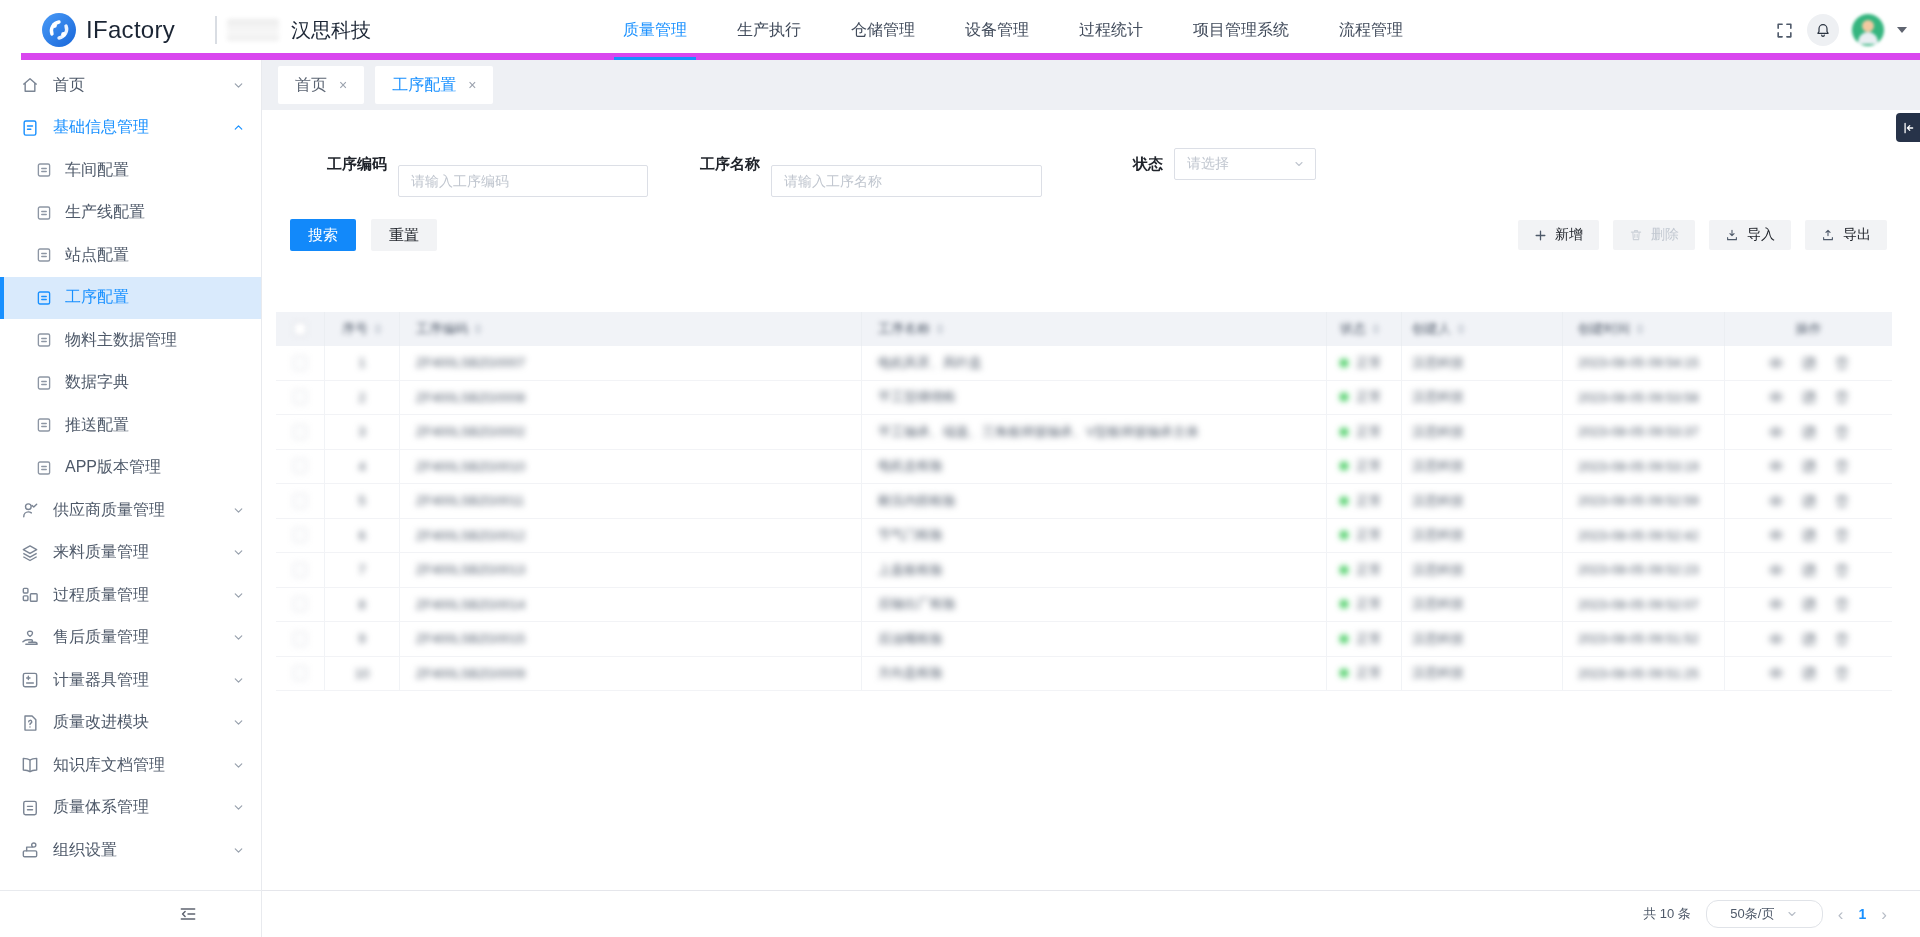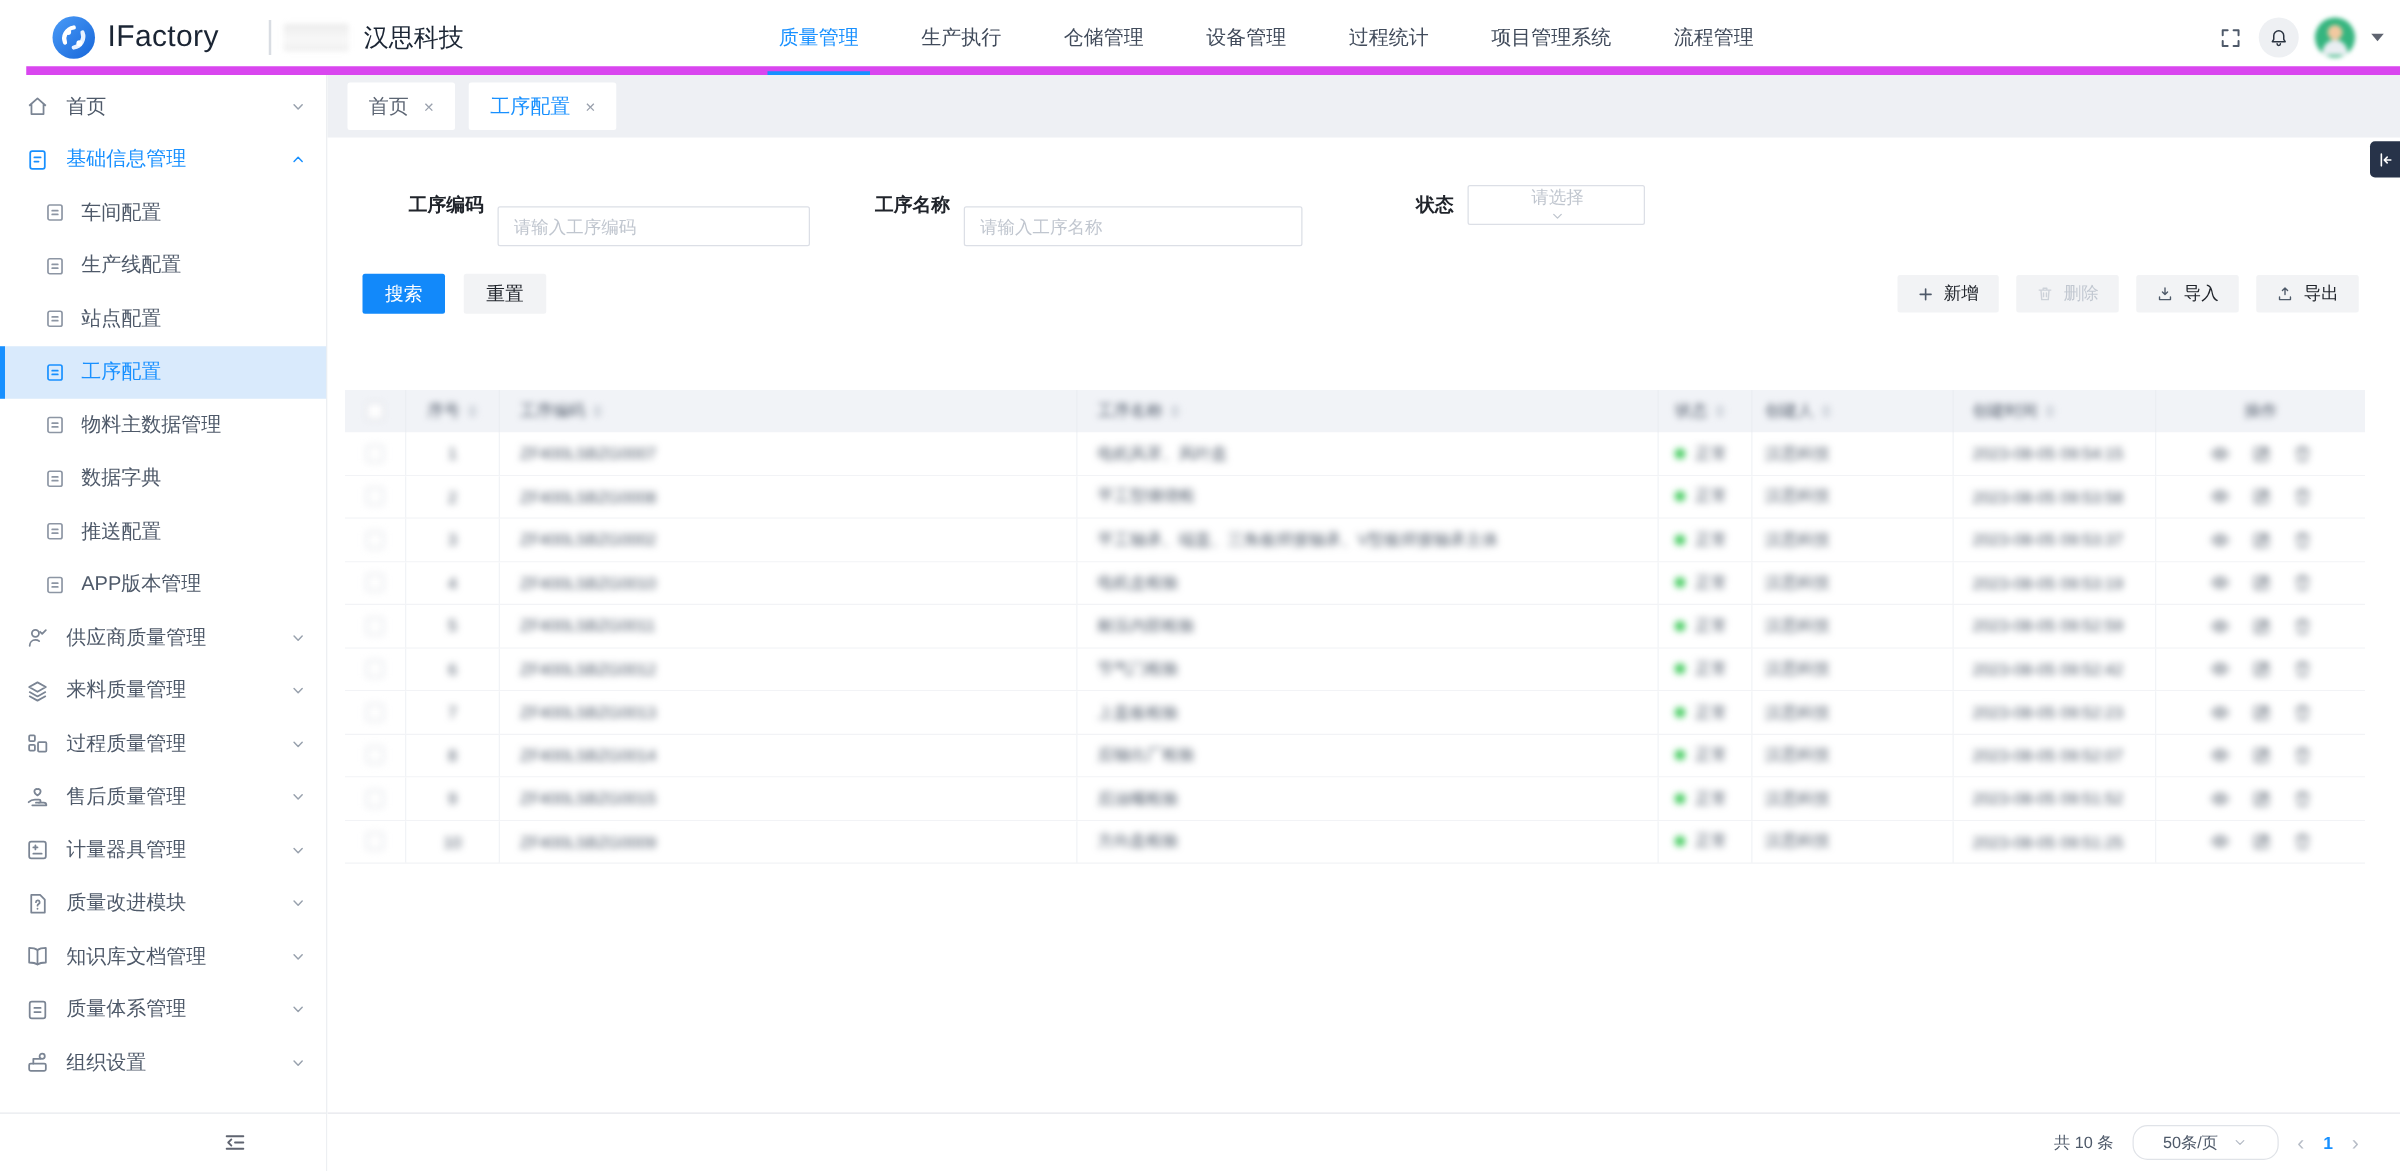--- a/index.html
+++ b/index.html
@@ -56,21 +56,21 @@
   .tab.active { color:#1890ff; }
   .tab-close { font-size:14px; color:#9aa1ad; line-height:1; cursor:pointer; }
 
   .collapse-handle { position:absolute; right:0; top:53px; width:24px; height:29px; background:#273349; border-radius:4px 0 0 4px; display:flex; align-items:center; justify-content:center; color:#fff; cursor:pointer; z-index:4; }
 
   
   .filter-row { display:flex; align-items:center; margin:21px 0 0 65px; font-size:15px; }
   .f-label { font-weight:700; color:#20242b; margin-right:11px; white-space:nowrap; }
   .f-input { width:250px; height:32px; border:1px solid #dcdfe6; border-radius:2px; padding:0 12px; font-size:14px; color:#4d7c0f; outline:none; font-family:inherit; background:#fff;margin-top:34px; }
   .f-input::placeholder { color:#c0c6cf; }
-  .f-select { width:142px; height:32px; border:1px solid #dcdfe6; border-radius:2px; padding:0 10px 0 12px; display:flex; align-items:center; justify-content:space-between; font-size:14px; color:#c0c6cf; background:#fff; cursor:pointer;flex-direction:column; }
+  .f-select { width:142px; height:32px; border:1px solid #dcdfe6; border-radius:2px; padding:0 10px 0 12px; display:flex; align-items:center; justify-content:space-between; font-size:14px; color:#c0c6cf; background:#fff; cursor:pointer; }
   .gap-a { margin-left:52px; } .gap-b { margin-left:91px; }
 
   
   .btns-row { display:flex; align-items:center; margin:22px 33px 0 28px; }
   .btn { height:32px; border:none; border-radius:2px; font-size:15px; font-family:Liberation Sans, sans-serif; cursor:pointer; display:flex; align-items:center; justify-content:center; }
   .btn-search { width:66px; background:#1289fa; color:#fff; }
   .btn-reset { width:66px; background:#f2f3f5; color:#20242b; margin-left:15px; }
   .right-group { margin-left:auto; display:flex; gap:14px; }
   .btn-tool { height:30px; padding:0 16px; background:#f2f3f5; color:#20242b; font-size:14px; gap:8px; }
   .btn-tool svg { color:#4e5969; }

